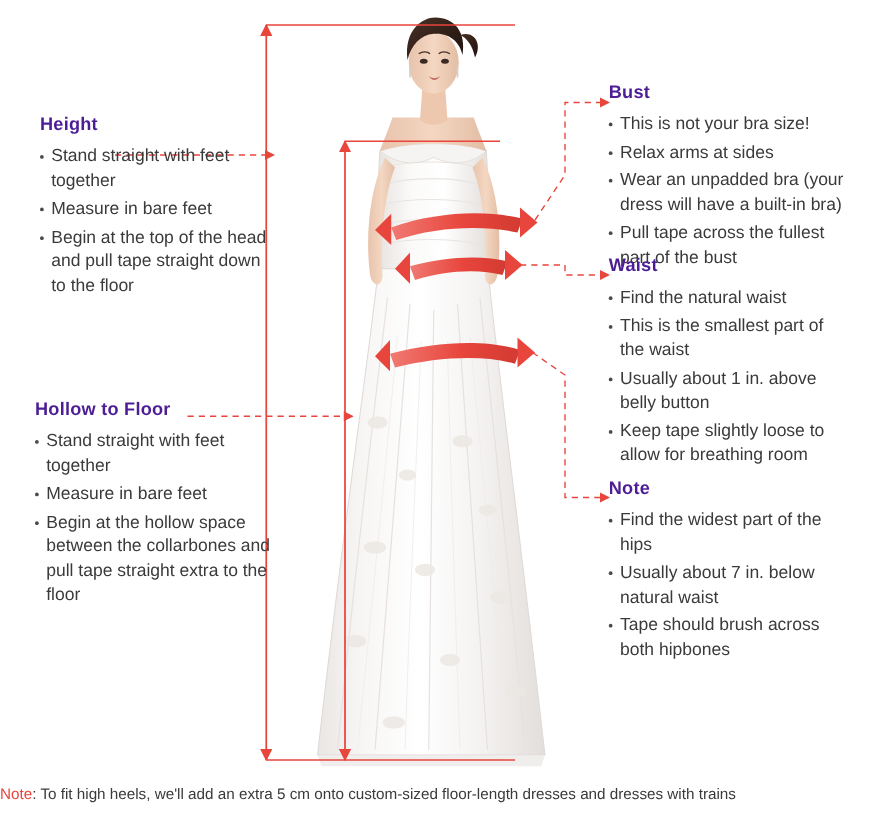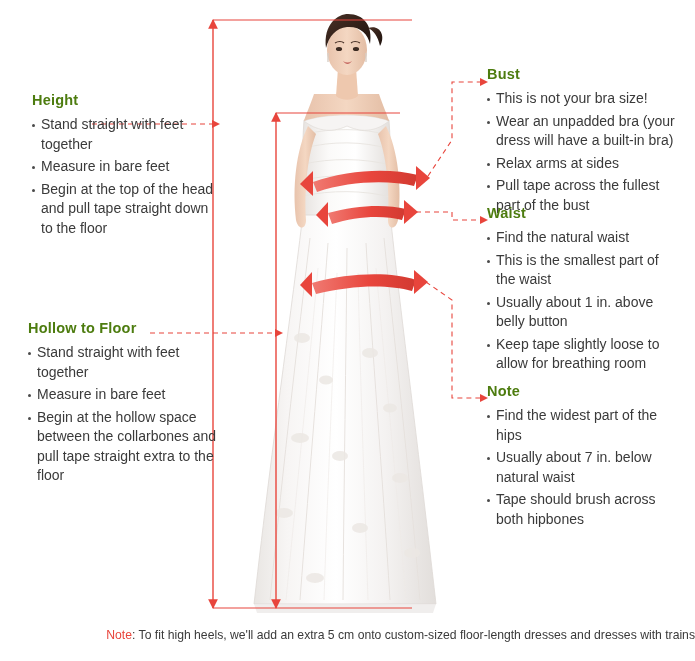--- a/index.html
+++ b/index.html
@@ -30,21 +30,21 @@
     height: 610px;
   }
   .dress-svg { display: block; }
 
   
   .ann {
     position: absolute;
     box-sizing: border-box;
   }
   .ann-title {
-    color: #4d7c0f;
+    color: #4c1d95;
     font-size: 14.5px;
     font-weight: bold;
     margin: 0 0 7px 0;
     letter-spacing: 0.2px;
   }
   .ann ul {
     list-style: none;
     margin: 0;
     padding: 0;
   }
@@ -81,21 +81,21 @@
     width: 695px; height: 661px;
     pointer-events: none;
   }
 
   
   #note {
     position: absolute;
     left: 0;
     top: 626px;
     width: 695px;
-    text-align: right;
+    text-align: left;
     font-size: 12.2px;
     line-height: 18px;
     color: #3a3a3a;
   }
   #note .note-label {
     color: #e8453c;
   }
 </style>
 </head>
 <body>
@@ -286,22 +286,22 @@
       <li>Stand straight with feet together</li>
       <li>Measure in bare feet</li>
       <li>Begin at the hollow space between the collarbones and pull tape straight extra to the floor</li>
     </ul>
   </div>
 
   <div class="ann" id="ann-bust">
     <div class="ann-title">Bust</div>
     <ul>
       <li>This is not your bra size!</li>
+      <li>Relax arms at sides</li>
       <li>Wear an unpadded bra (your dress will have a built-in bra)</li>
-      <li>Relax arms at sides</li>
       <li>Pull tape across the fullest part of the bust</li>
     </ul>
   </div>
 
   <div class="ann" id="ann-waist">
     <div class="ann-title">Waist</div>
     <ul>
       <li>Find the natural waist</li>
       <li>This is the smallest part of the waist</li>
       <li>Usually about 1 in. above belly button</li>

